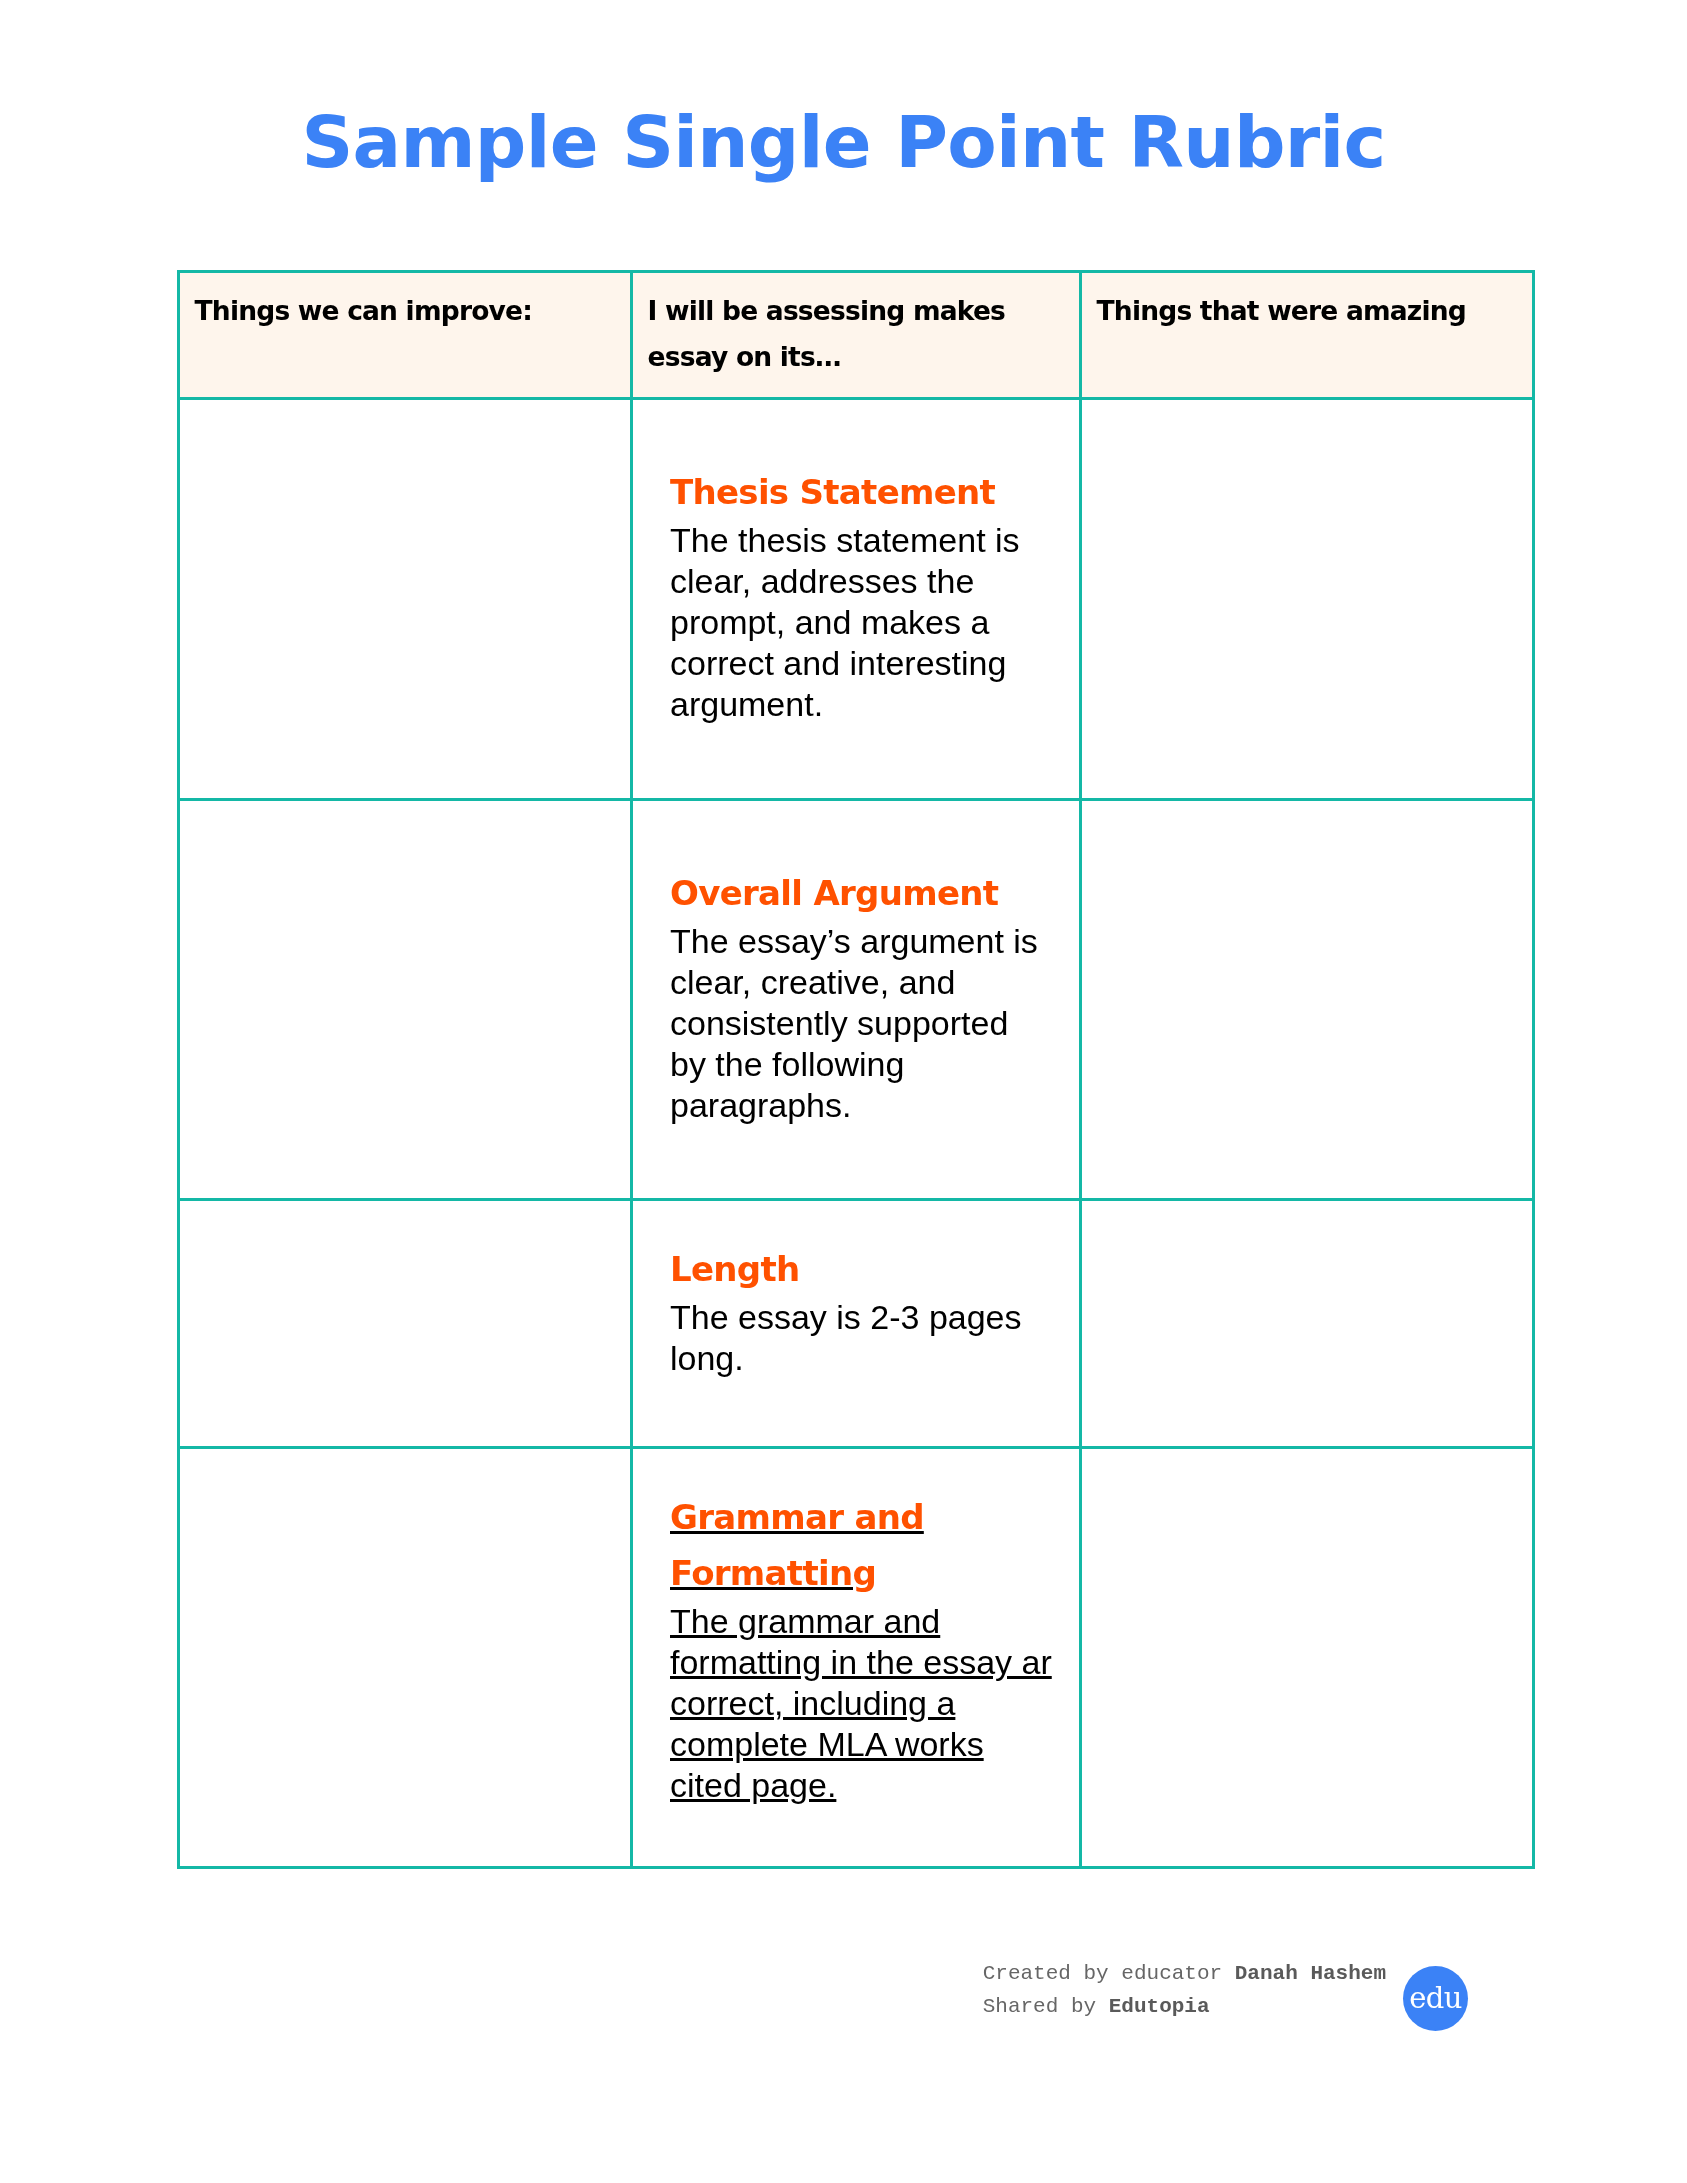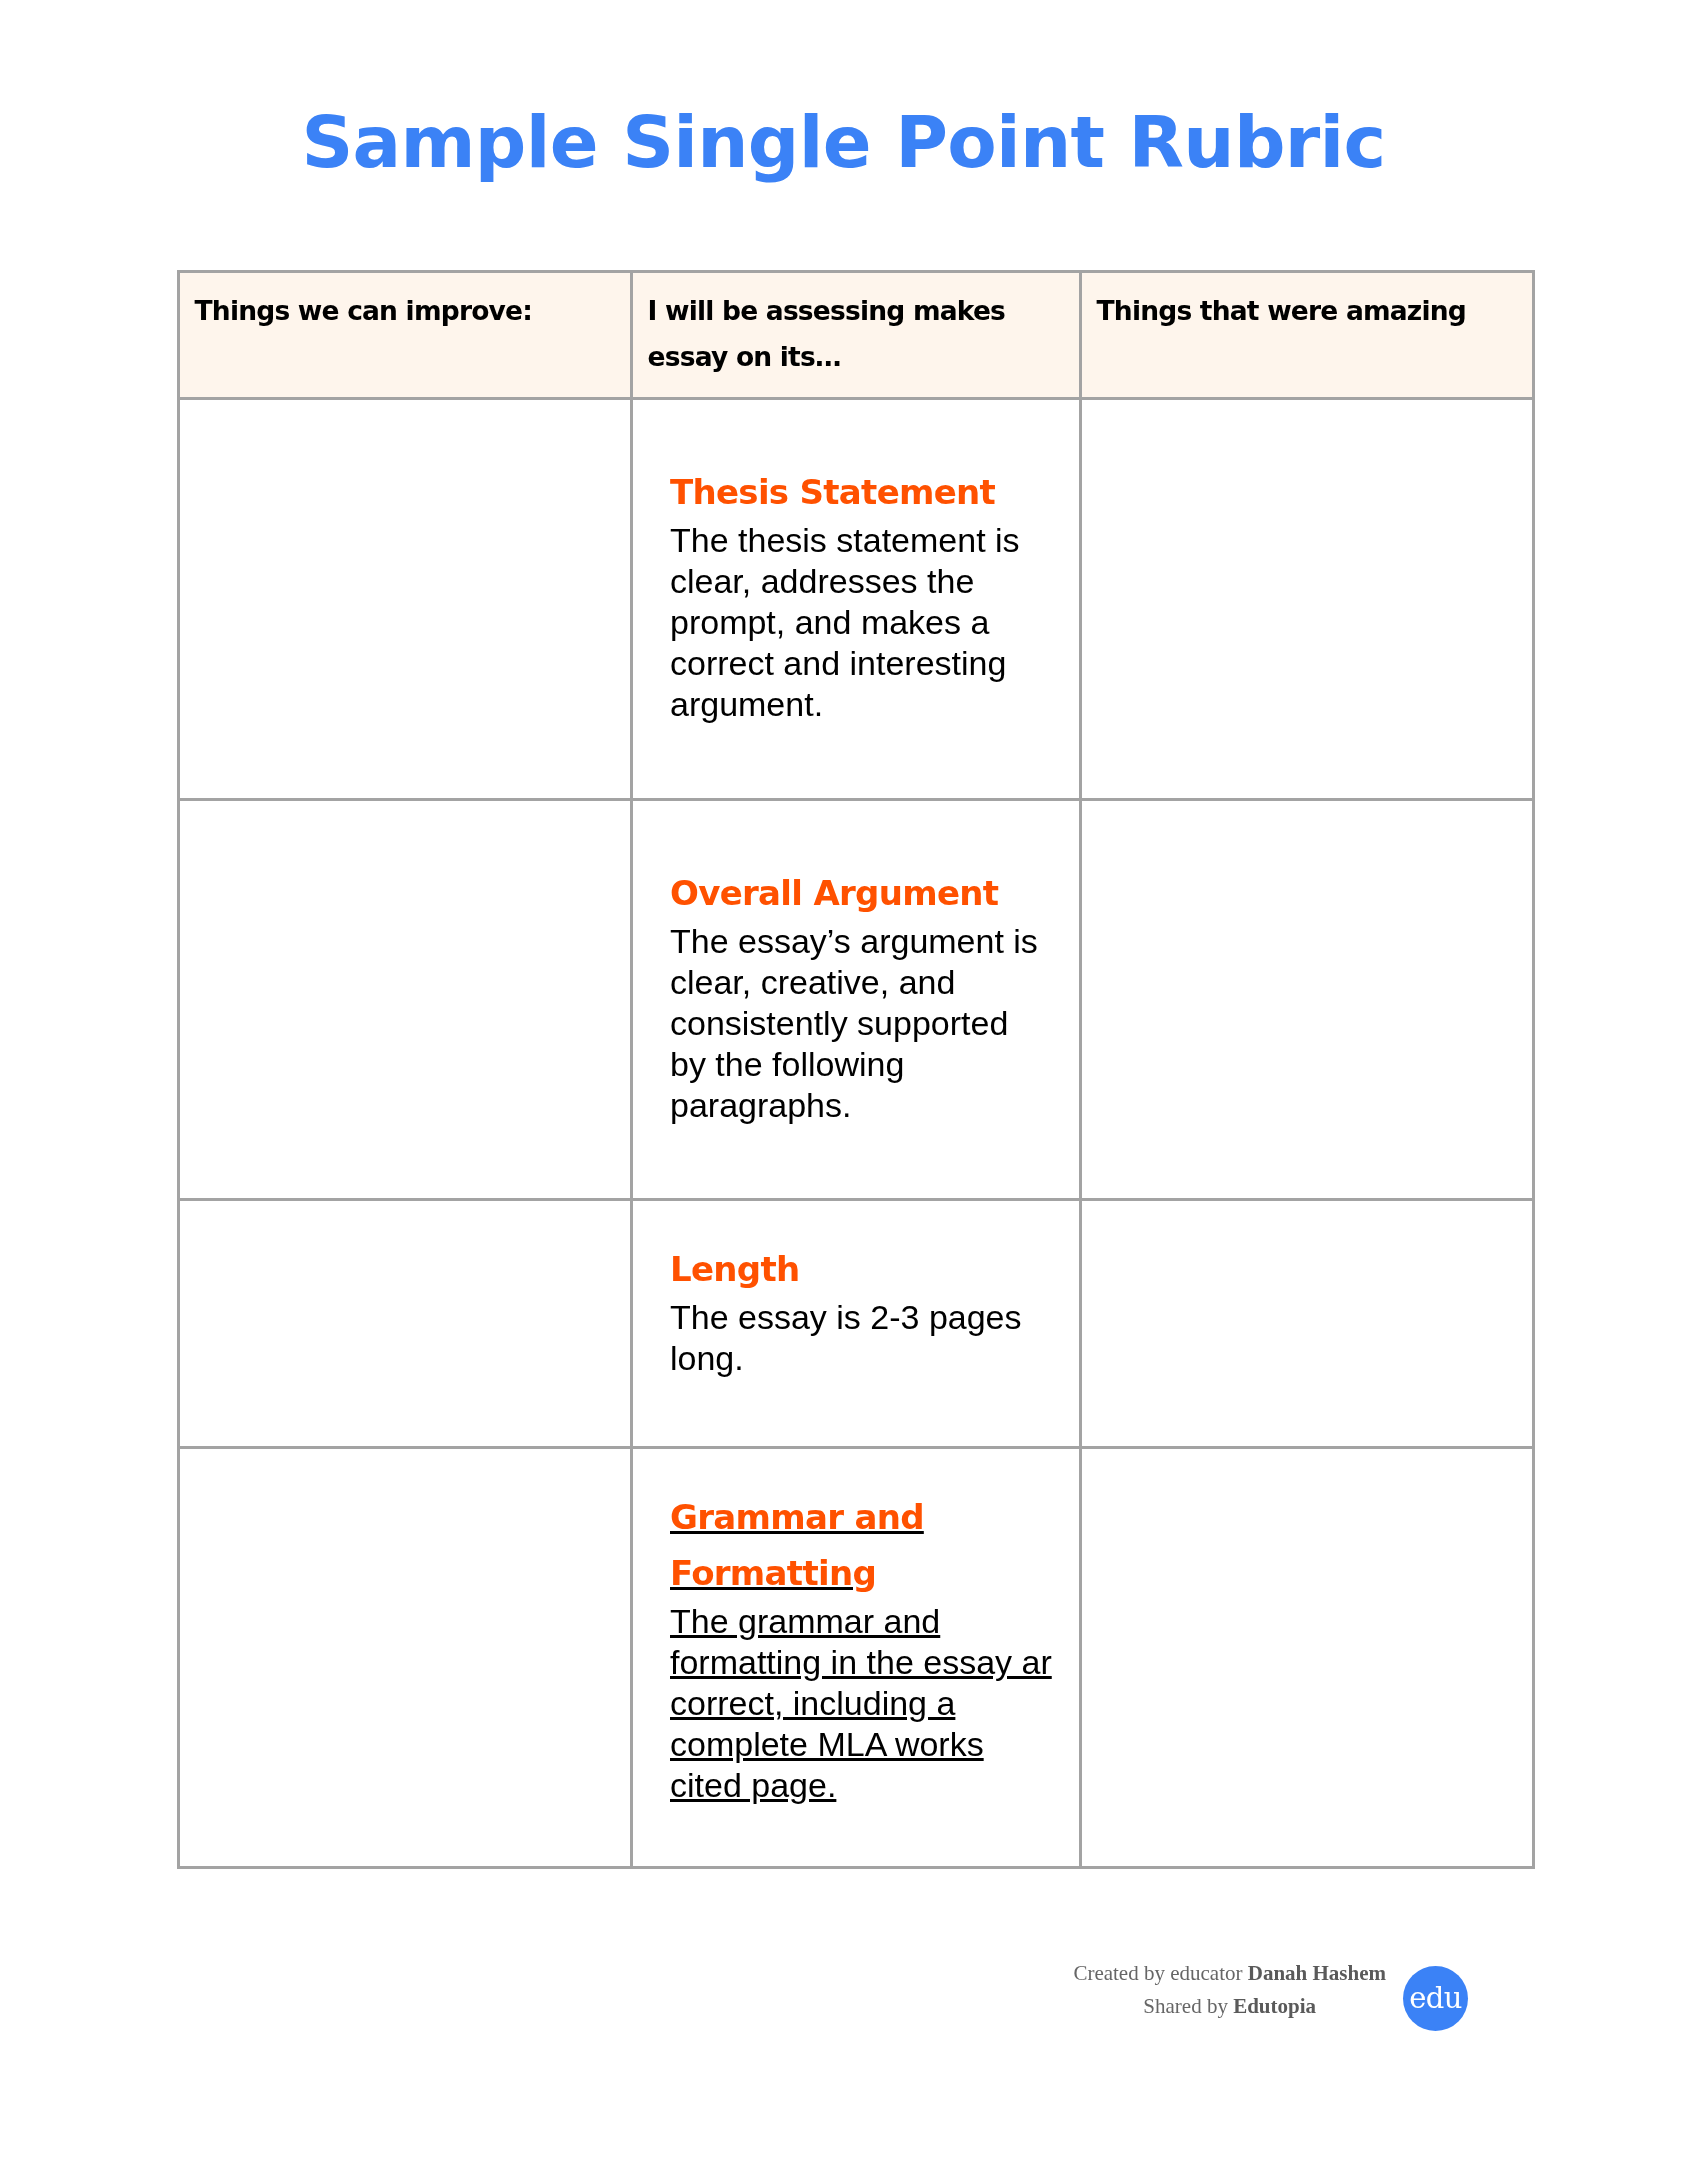--- a/index.html
+++ b/index.html
@@ -30,21 +30,21 @@
     }
     .rubric {
       position: absolute;
       left: 177px;
       top: 270px;
       width: 1356px;
       border-collapse: collapse;
       table-layout: fixed;
     }
     .rubric th, .rubric td {
-      border: 3px solid #a3a3a3;
+      border: 3px solid #14b8a6;
       vertical-align: top;
       padding: 0;
     }
     .rubric col.c1 { width: 453px; }
     .rubric col.c2 { width: 449px; }
     .rubric col.c3 { width: 453px; }
     .rubric thead th {
       background: #FEF5EC;
       height: 124px;
       text-align: left;
@@ -88,22 +88,22 @@
     .row-1 .cell-content { padding-top: 64px; }
     .row-2 .cell-content { padding-top: 64px; }
     .row-3 .cell-content { padding-top: 40px; }
     .row-4 .cell-content { padding-top: 40px; }
     .row-4 .crit-title { line-height: 56px; }
 
     .footer {
       position: absolute;
       right: 301px;
       top: 1957px;
-      text-align: center;
-      font-family: Liberation Serif, serif;
+      text-align: left;
+      font-family: Liberation Mono, monospace;
       font-size: 21px;
       line-height: 33px;
       color: #666666;
     }
     .footer b {
       font-weight: bold;
       color: #5a5a5a;
     }
     .logo {
       position: absolute;

